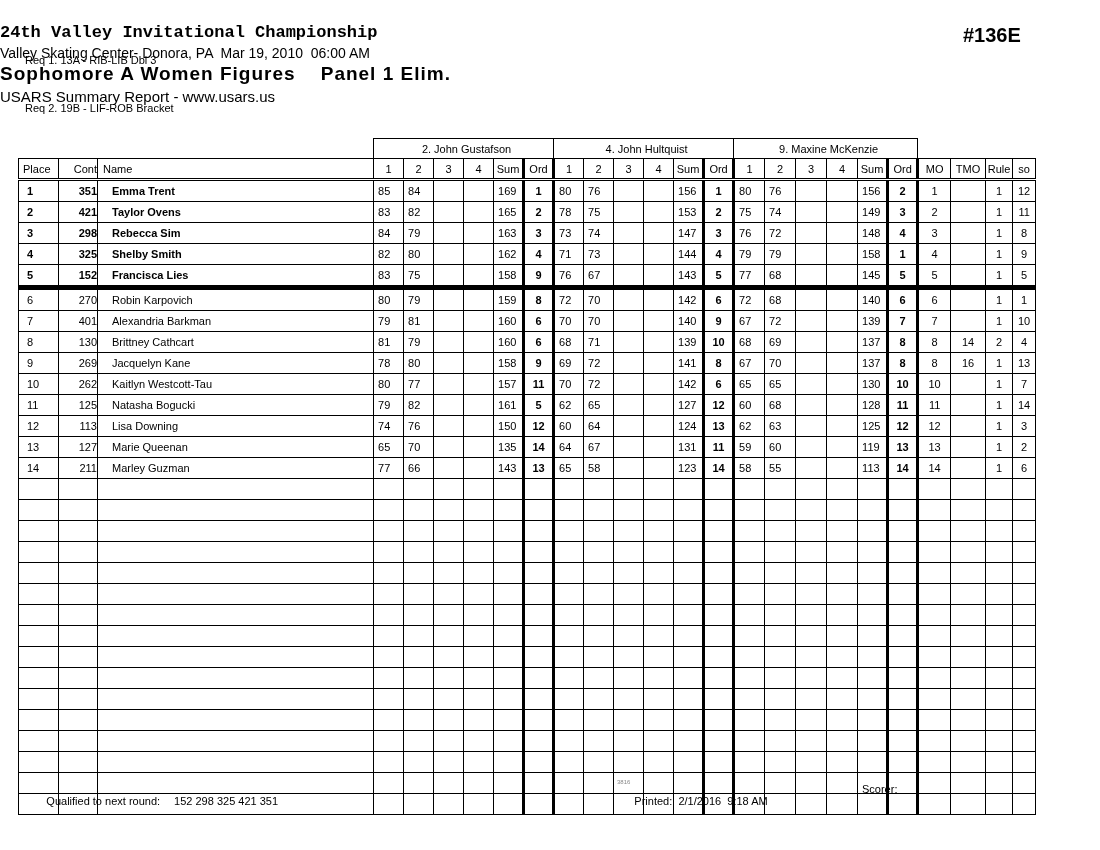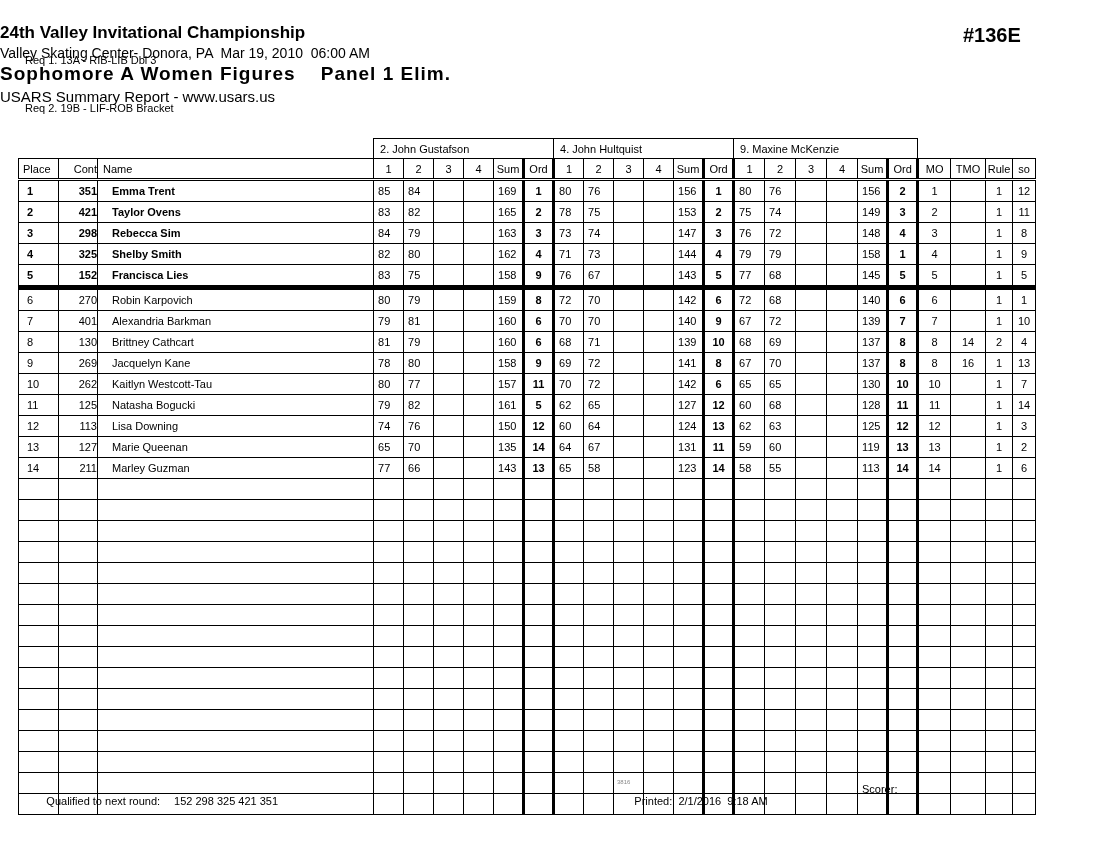--- a/index.html
+++ b/index.html
@@ -1,21 +1,21 @@
 <!DOCTYPE html>
 <html><head>
 <meta charset="utf-8">
 <style>
   html,body{margin:0;padding:0;background:#fff;}
   .page{position:relative;width:1100px;height:850px;background:#ffffff;overflow:hidden;
         font-family:"Liberation Sans",sans-serif;color:#000;}
 
   
   .req-block{position:absolute;left:25px;top:20px;font-size:11px;line-height:16px;white-space:pre;}
-  .title{position:absolute;left:0;width:1100px;top:23px;font-size:17px;font-weight:bold;white-space:pre;}
+  .title{position:absolute;left:0;width:1100px;top:23px;font-size:17px;font-weight:bold;white-space:pre;font-family:Liberation Mono, monospace;}
   .subtitle{position:absolute;left:0;width:1100px;top:45px;font-size:14px;white-space:pre;}
   .event-line{position:absolute;left:0;width:1100px;top:63px;font-size:19px;font-weight:bold;letter-spacing:1px;white-space:pre;}
   .usars-line{position:absolute;left:0;width:950px;top:88px;font-size:15px;white-space:pre;}
   .event-number{position:absolute;left:963px;top:24px;font-size:20px;font-weight:bold;}
 
   
   .tbl-wrap{position:absolute;left:18px;top:138px;}
   table.results{border-collapse:collapse;table-layout:fixed;width:1017px;}
   table.results td,table.results th{overflow:hidden;white-space:nowrap;}
 
@@ -25,21 +25,21 @@
   .name{text-align:left;padding-left:14px;}
   .num{text-align:left;padding-left:4px;}
   .ord{border-left:3px solid #000;border-right:3px solid #000;font-weight:bold;text-align:center;}
 
   tr.hdr th{border-bottom:3px double #000;height:19px;}
   tr.hdr .place{padding-left:4px;}
   tr.hdr .name{padding-left:5px;}
   tr.hdr .ord{font-weight:normal;margin-top:12px;}
 
   .jname{border:1px solid #000;height:19px;font-size:11px;font-weight:normal;
-         text-align:left;padding:0 0 0 6px;white-space:pre;}
+         text-align:center;padding:0 0 0 6px;white-space:pre;}
   .nb{border:none;}
 
   tr.qualified .place,tr.qualified .cont,tr.qualified .name{font-weight:bold;}
   tr.cut td{border-bottom:5px solid #000;}
 
   
   .footer-line{position:absolute;left:0;top:783px;width:1100px;font-size:11px;}
   .qualified-note{position:absolute;left:28px;top:0;white-space:pre;}
   .qualified-note .nums{margin-left:14px;}
   .code{position:absolute;left:617px;top:-4px;font-size:6px;color:#888;}

